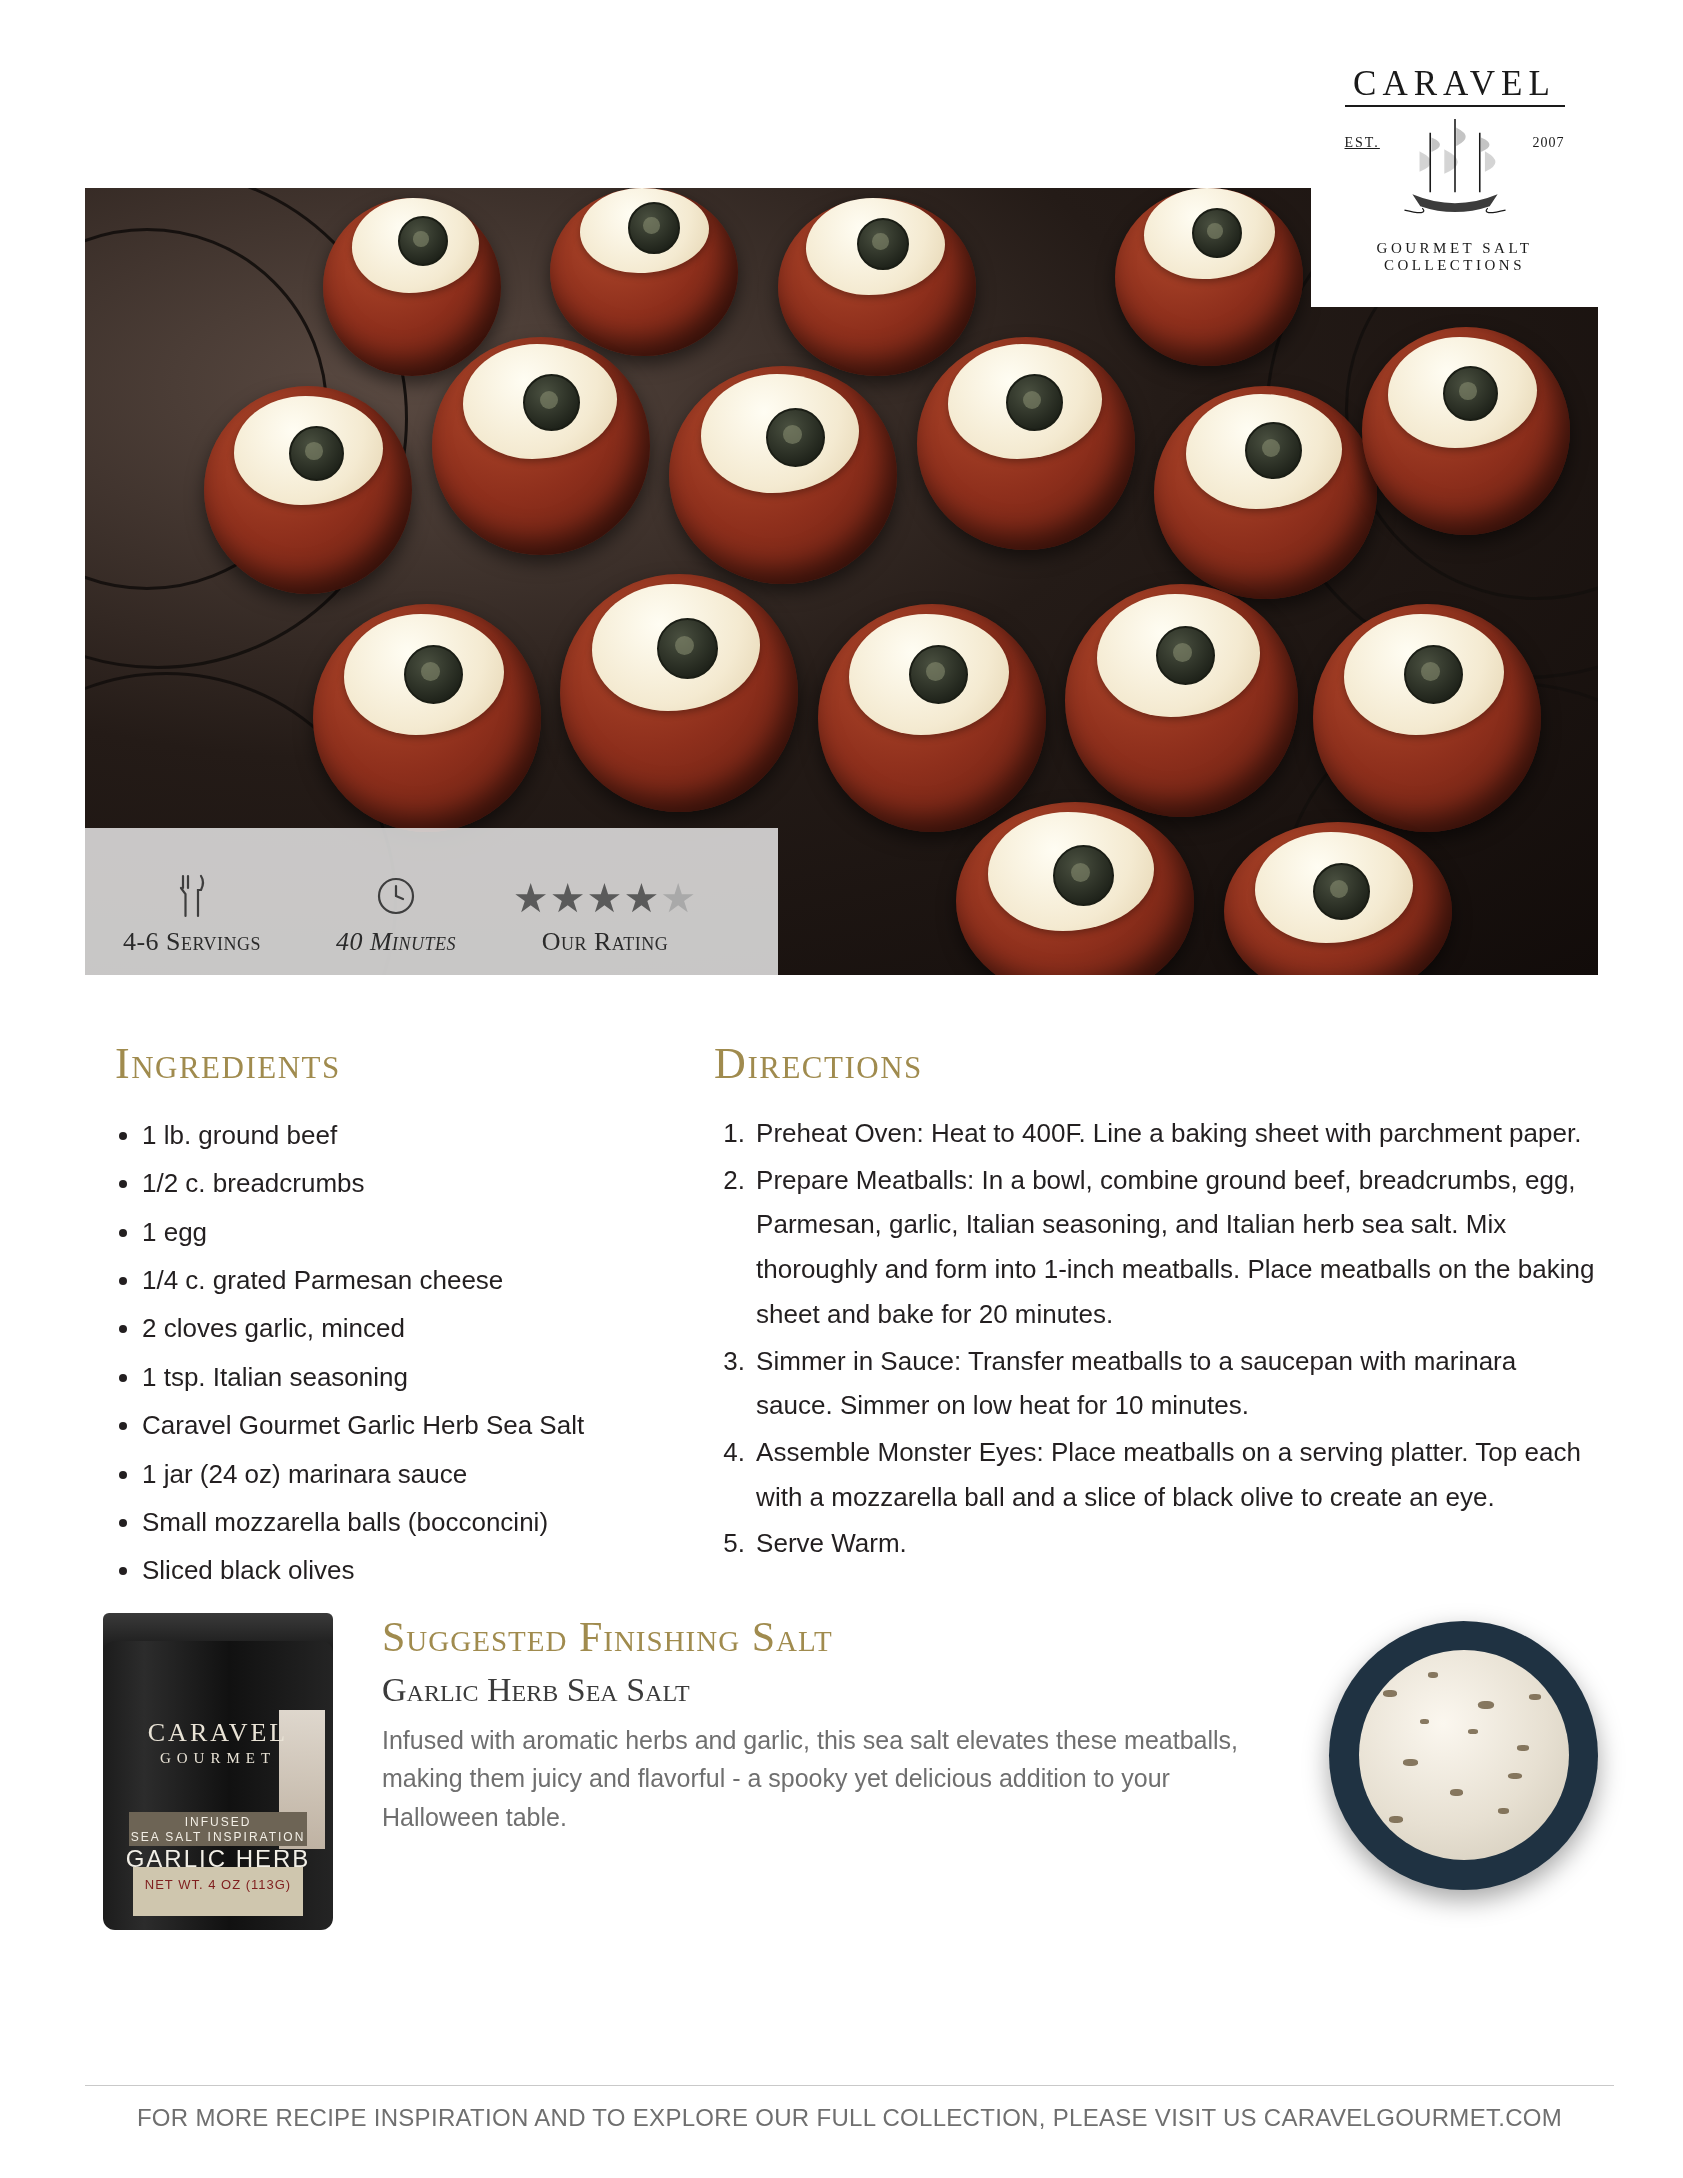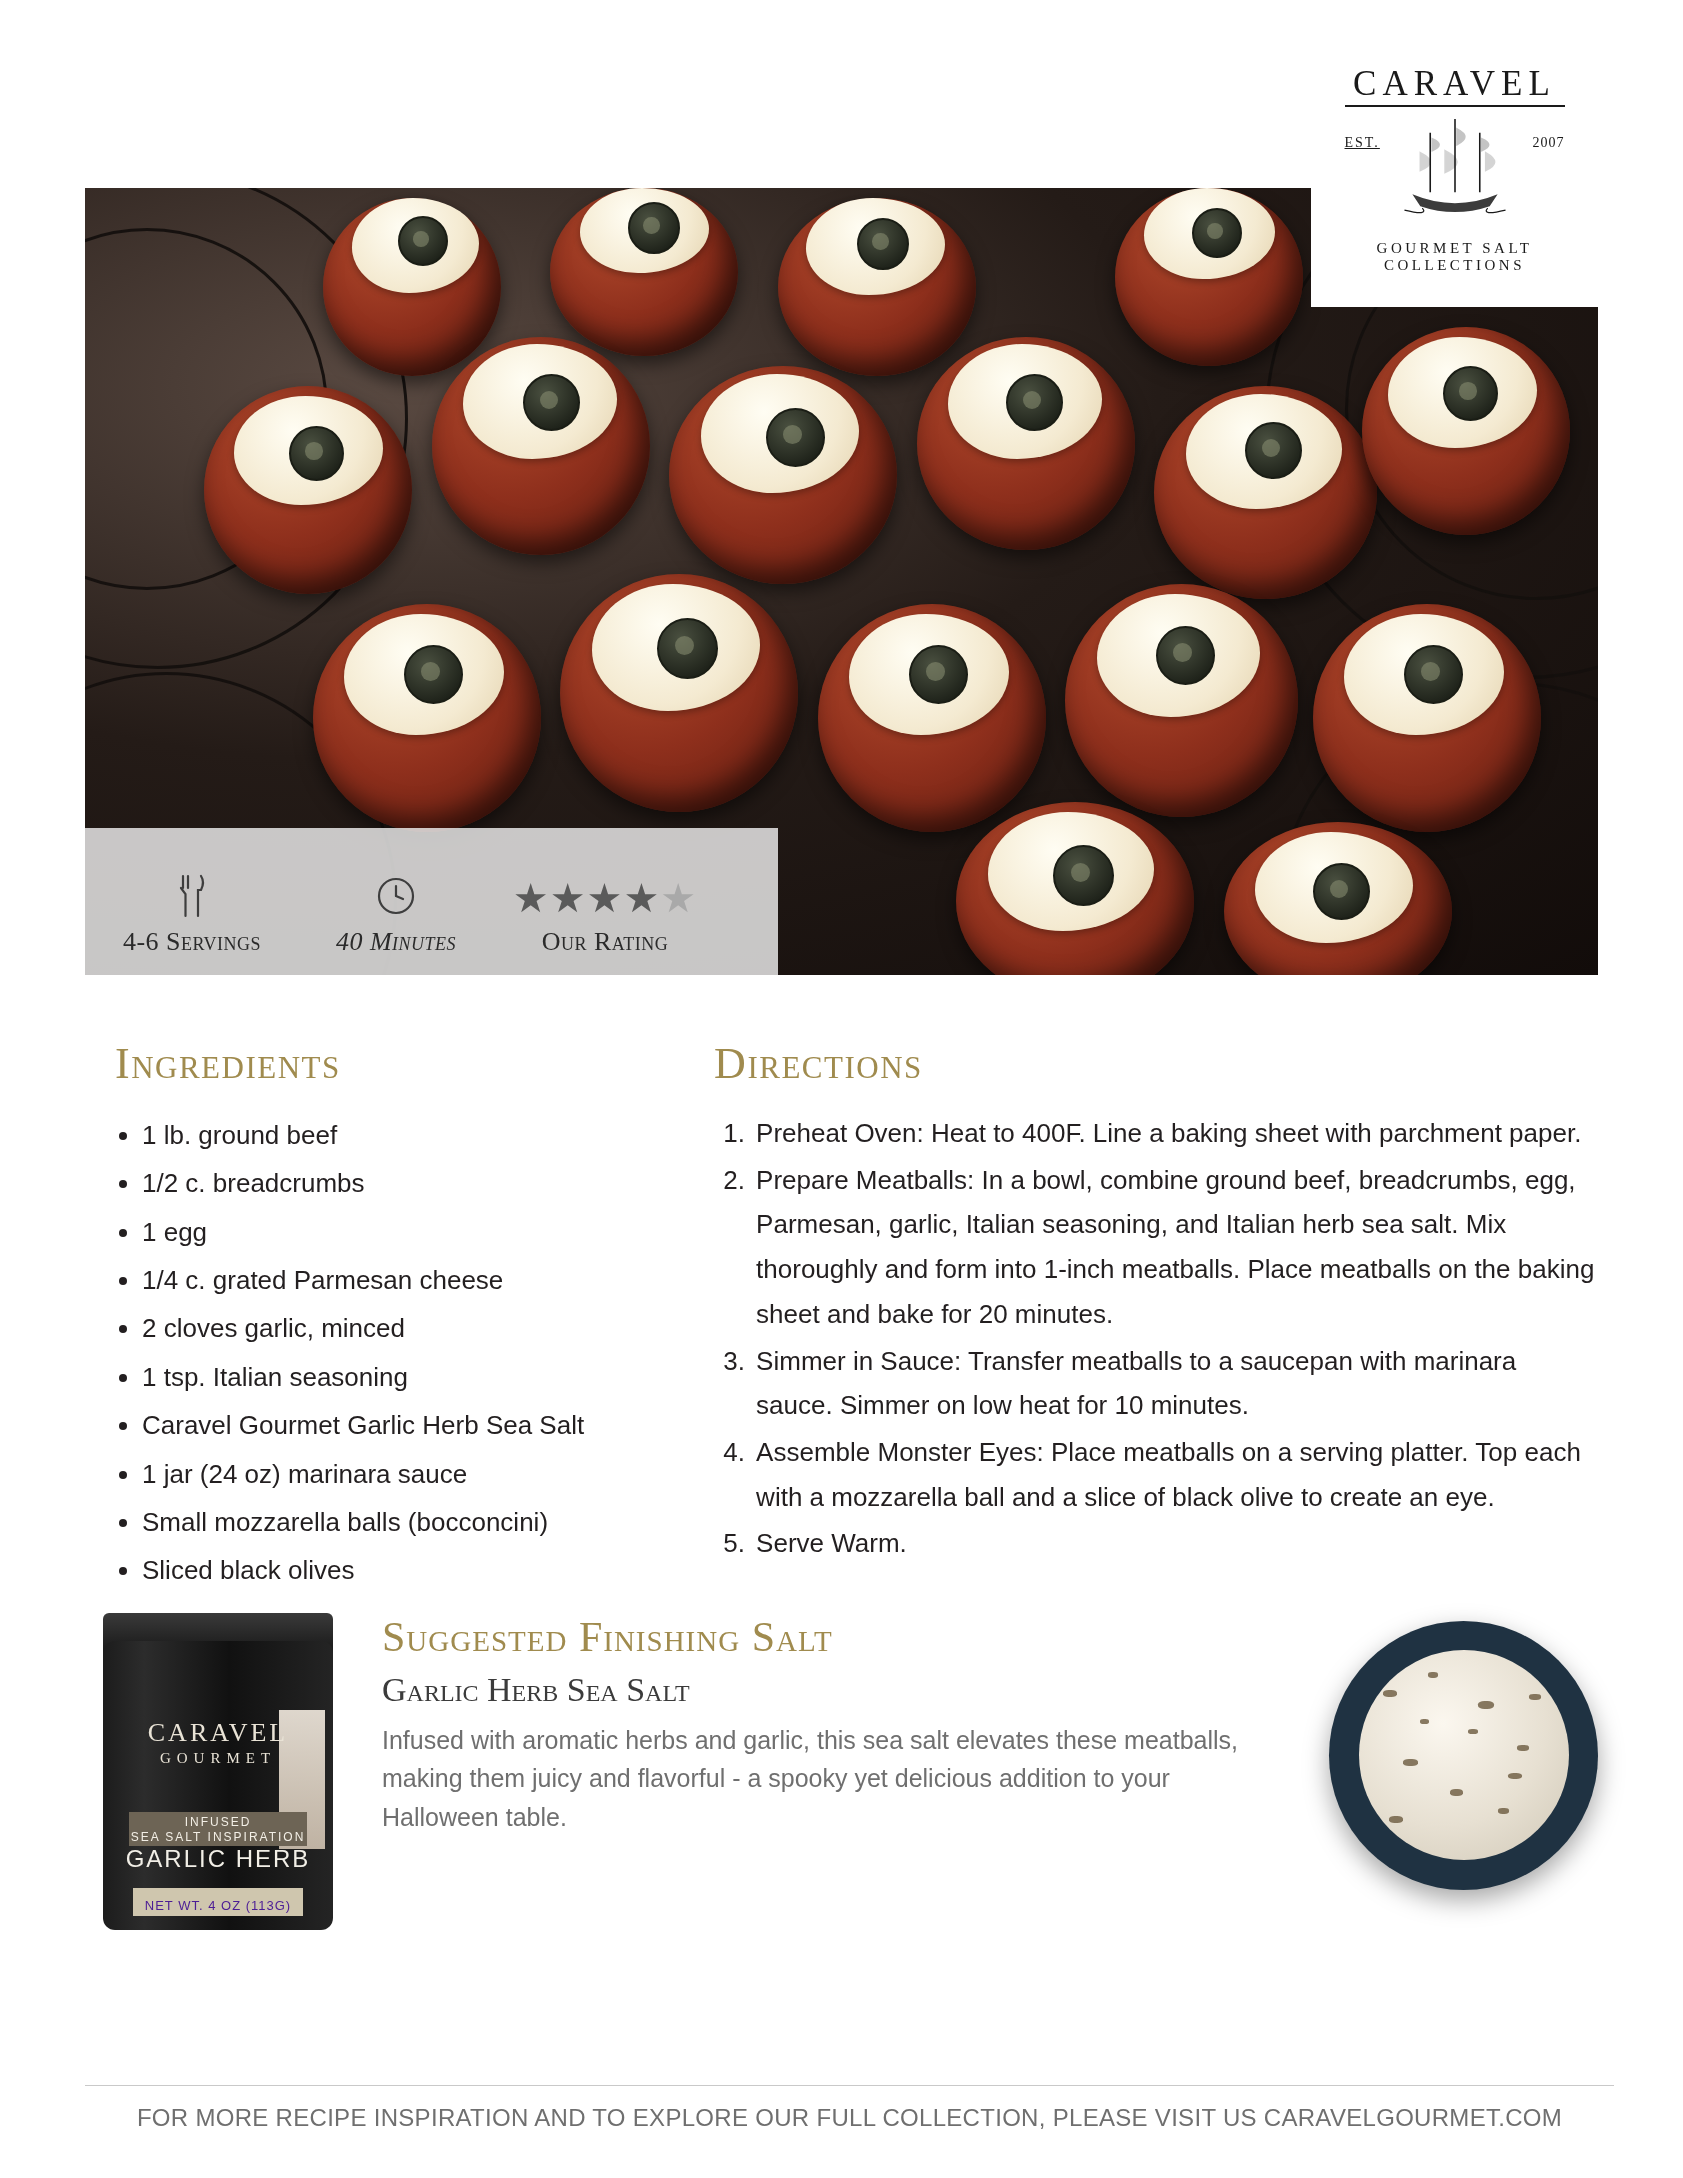--- a/index.html
+++ b/index.html
@@ -320,23 +320,23 @@
     text-align: center;
     font-family: "Liberation Sans", sans-serif;
     font-size: 24px;
     letter-spacing: 2px;
     color: #f2efe7;
   }
   .jar-net {
     position: absolute;
     left: 30px; right: 30px;
     bottom: 14px;
-    height: 28px;
+    height: 49px;
     background: #cfc6ae;
-    color: #4c1d95;
+    color: #7f1d1d;
     font-size: 13px;
     letter-spacing: 1px;
     text-align: center;
     line-height: 36px;
   }
   .salt-text {
     position: absolute;
     left: 297px;
     top: 0px;
     width: 891px;

